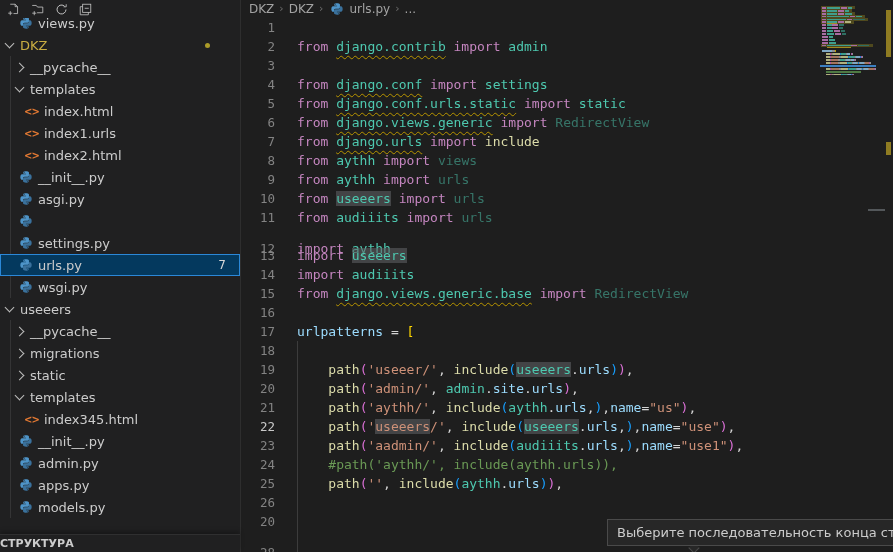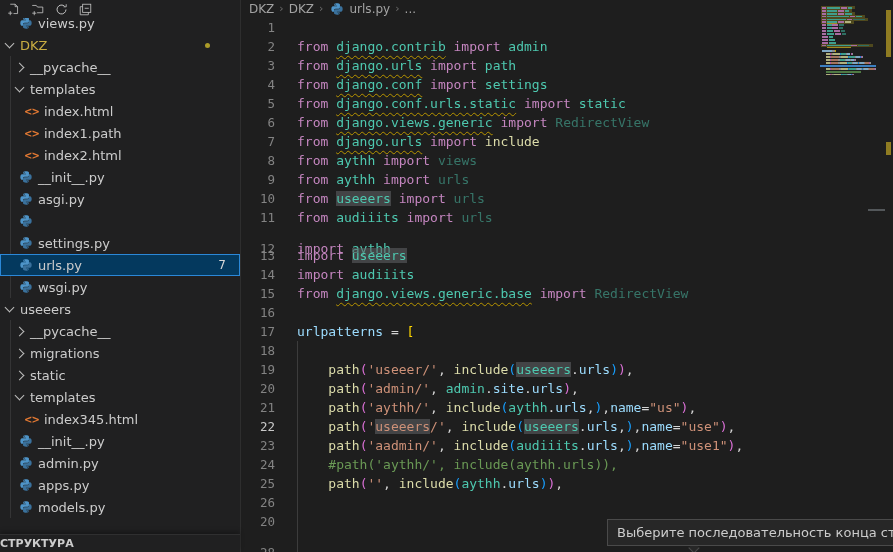--- a/index.html
+++ b/index.html
@@ -91,21 +91,21 @@
           <span class="ticon">
             <span class="html-ico">&lt;&gt;</span>
           </span>
           <span>index.html</span>
         </div>
         <div class="trow" style="padding-left: 24px;">
           <span class="tguide"></span>
           <span class="ticon">
             <span class="html-ico">&lt;&gt;</span>
           </span>
-          <span>index1.path</span>
+          <span>index1.urls</span>
         </div>
         <div class="trow" style="padding-left: 24px;">
           <span class="tguide"></span>
           <span class="ticon">
             <span class="html-ico">&lt;&gt;</span>
           </span>
           <span>index2.html</span>
         </div>
         <div class="trow" style="padding-left: 18px;">
           <span class="tguide"></span>
@@ -296,21 +296,20 @@
         <div class="cline" style="top: 18px;">
           <span class="lnum">1</span>
           <span class="ltext"></span>
         </div>
         <div class="cline" style="top: 37px;">
           <span class="lnum">2</span>
           <span class="ltext"><span class="kw">from</span><span class="txt"> </span><span class="mod sq">django.contrib</span><span class="txt"> </span><span class="kw">import</span><span class="txt"> </span><span class="mod">admin</span></span>
         </div>
         <div class="cline" style="top: 56px;">
           <span class="lnum">3</span>
-          <span class="ltext"><span class="kw">from</span><span class="txt"> </span><span class="mod sq">django.urls</span><span class="txt"> </span><span class="kw">import</span><span class="txt"> </span><span class="mod">path</span></span>
         </div>
         <div class="cline" style="top: 75px;">
           <span class="lnum">4</span>
           <span class="ltext"><span class="kw">from</span><span class="txt"> </span><span class="mod sq">django.conf</span><span class="txt"> </span><span class="kw">import</span><span class="txt"> </span><span class="mod">settings</span></span>
         </div>
         <div class="cline" style="top: 94px;">
           <span class="lnum">5</span>
           <span class="ltext"><span class="kw">from</span><span class="txt"> </span><span class="mod sq">django.conf.urls.static</span><span class="txt"> </span><span class="kw">import</span><span class="txt"> </span><span class="mod">static</span></span>
         </div>
         <div class="cline" style="top: 113px;">

